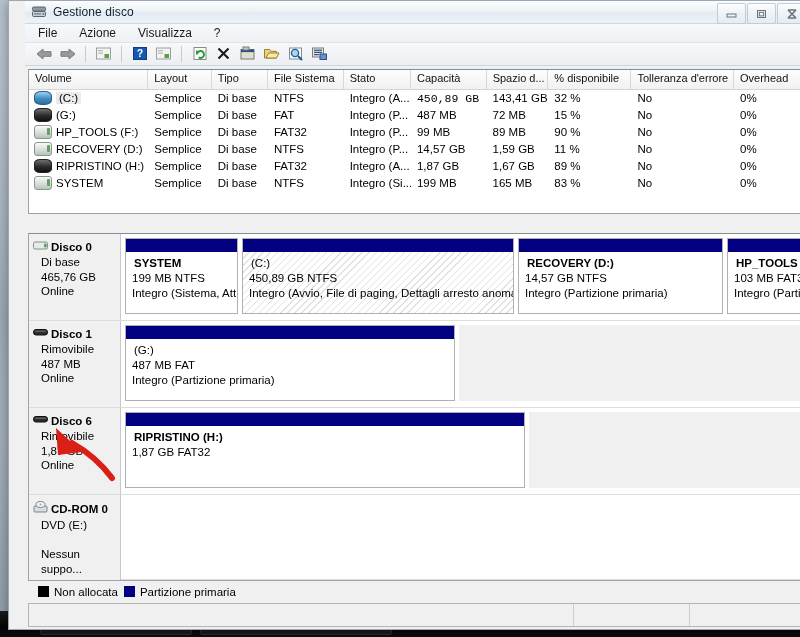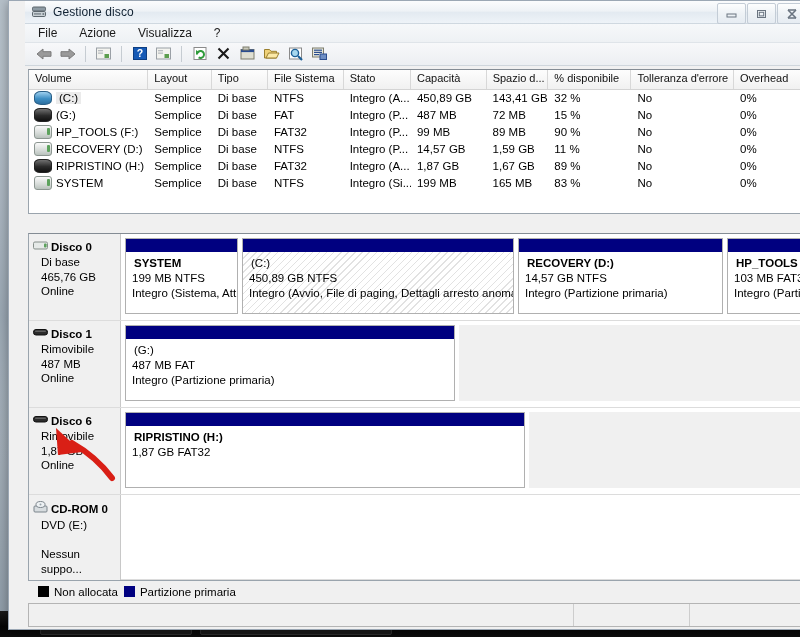--- a/index.html
+++ b/index.html
@@ -445,21 +445,21 @@
       <div class="vol-body" id="vol-body">
           <div class="vol-row selected">
             <div class="vc name" style="width: 128px;">
               <span class="drv hdd-blue"></span>
               <span class="lbl">(C:)</span>
             </div>
             <div class="vc" style="width: 68px;">Semplice</div>
             <div class="vc" style="width: 60px;">Di base</div>
             <div class="vc" style="width: 81px;">NTFS</div>
             <div class="vc" style="width: 72px;">Integro (A...</div>
-            <div class="vc" style="width: 81px;">450,89 GB</div>
+            <div class="vc" style="width: 81px; font-family: Liberation Mono, monospace;">450,89 GB</div>
             <div class="vc" style="width: 66px;">143,41 GB</div>
             <div class="vc" style="width: 89px;">32 %</div>
             <div class="vc" style="width: 110px;">No</div>
             <div class="vc" style="width: 76px;">0%</div>
           </div>
           <div class="vol-row">
             <div class="vc name" style="width: 128px;">
               <span class="drv rem-dark"></span>
               <span class="lbl">(G:)</span>
             </div>

